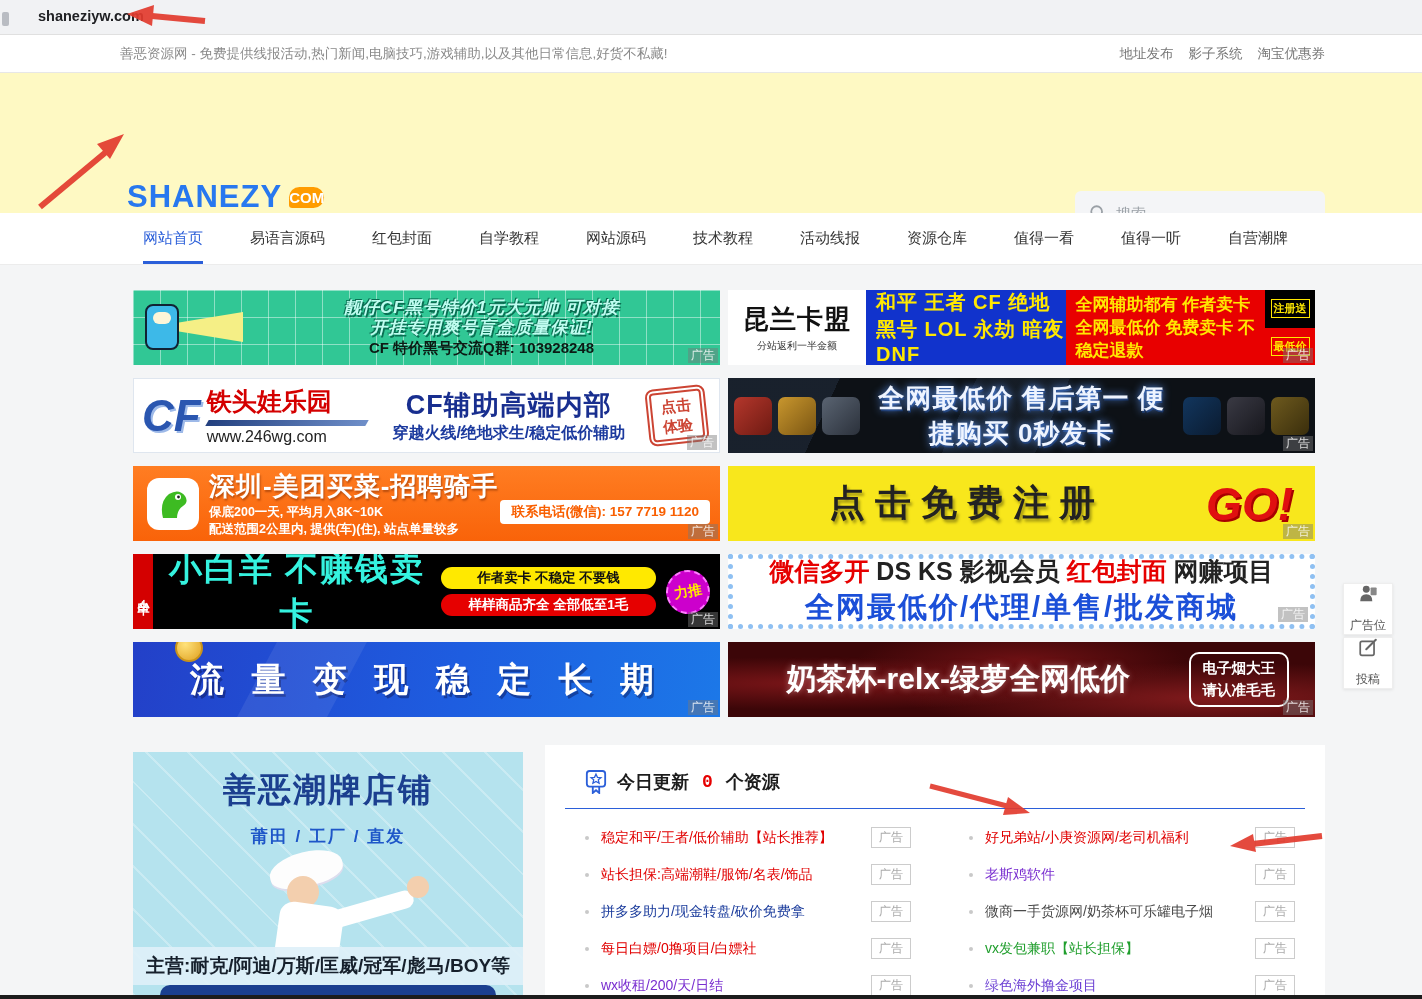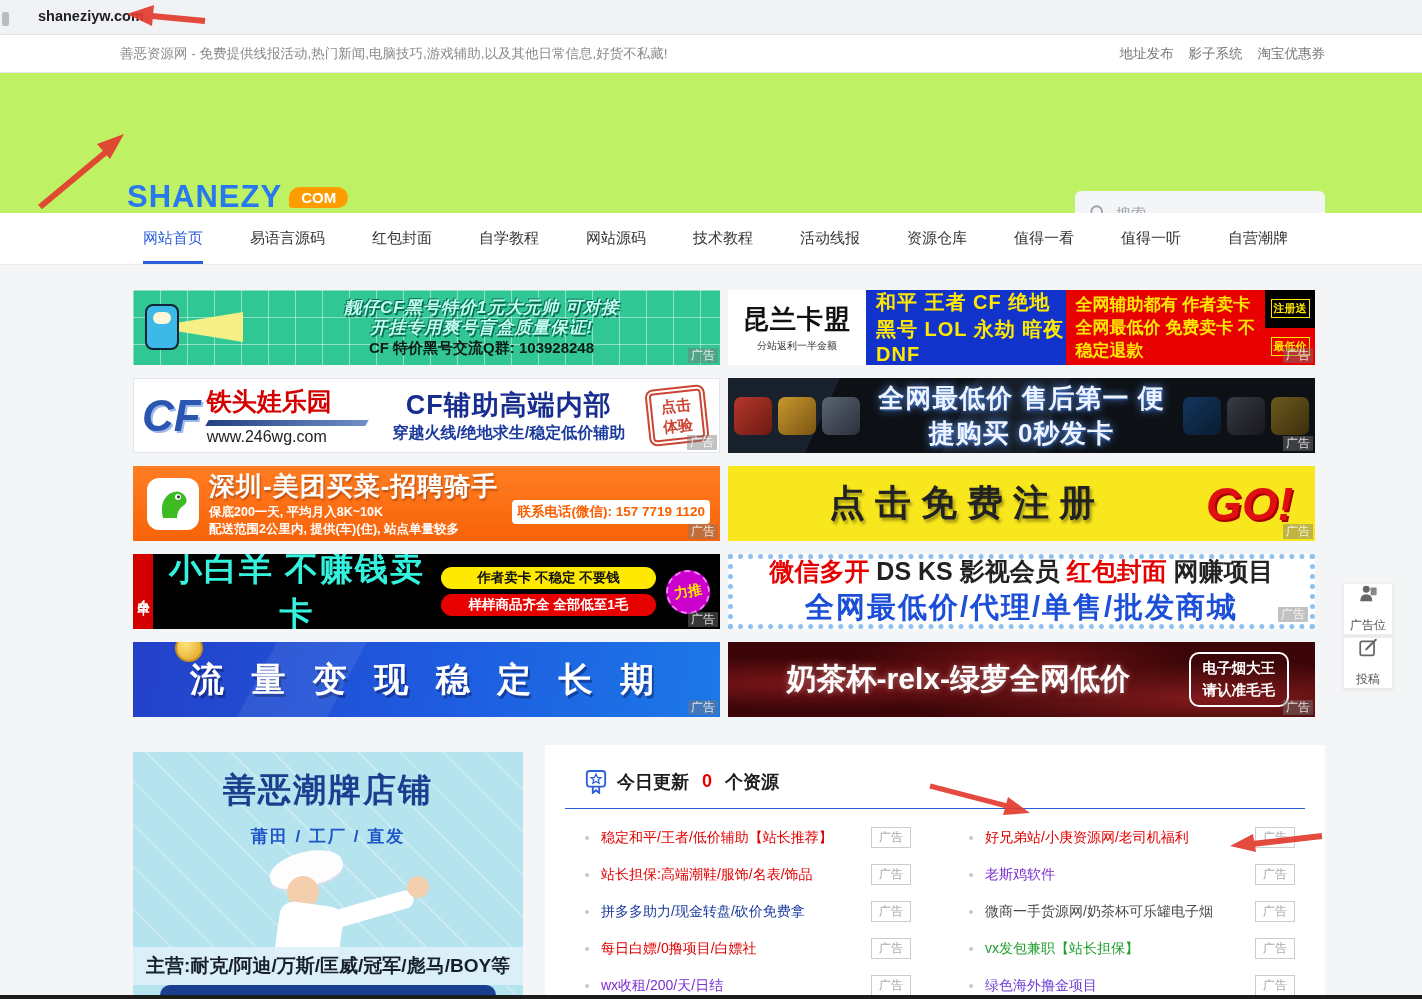--- a/index.html
+++ b/index.html
@@ -11,25 +11,25 @@
   #urlbar .frag { position:absolute; left:2px; top:12px; width:7px; height:14px; background:#b9bcc2; border-radius:2px; }
   #urlbar .url { position:absolute; left:38px; top:8px; font-size:14.5px; font-weight:bold; color:#202124; }
 
   
   #sitebar { position:absolute; left:0; top:35px; width:1422px; height:38px; background:#fff; border-bottom:1px solid #e7e7e7; }
   #sitebar .tag { position:absolute; left:120px; top:10px; font-size:13.5px; color:#8a8a8a; }
   #sitebar .links { position:absolute; right:97px; top:10px; display:flex; gap:15px; }
   #sitebar .links a { font-size:13.5px; color:#777; text-decoration:none; cursor:pointer; }
 
   
-  #header { position:absolute; left:0; top:73px; width:1422px; height:140px; background:#bef264; }
+  #header { position:absolute; left:0; top:73px; width:1422px; height:140px; background:#fef9c3; }
   #logo { position:absolute; left:127px; top:106px; cursor:pointer; }
   #logo .row1 { display:flex; align-items:center; gap:7px; }
   #logo .en { font-size:31px; font-weight:800; color:#2878ef; letter-spacing:1px; }
-  #logo .badge { background:#ff9c00; color:#fff; font-size:15px; font-weight:800; padding:2px 12px; border-radius:13px 13px 13px 4px;text-align:center; }
+  #logo .badge { background:#ff9c00; color:#fff; font-size:15px; font-weight:800; padding:2px 0; border-radius:13px 13px 13px 4px;text-align:center; }
   #logo .cn { font-size:29px; font-weight:900; color:#2b2b2b; letter-spacing:3px; margin-top:2px; }
   #search { position:absolute; left:1075px; top:118px; width:250px; height:44px; background:#f4f5f7; border-radius:6px; display:flex; align-items:center; padding:0 14px; gap:9px; }
   #search input { border:none; outline:none; background:transparent; font-size:15px; color:#555; width:180px; font-family:inherit; }
   #search input::placeholder { color:#9aa0a6; }
 
   
   #nav { position:absolute; left:0; top:213px; width:1422px; height:52px; background:#fff; border-bottom:1px solid #ececec; display:flex; align-items:stretch; padding-left:143px; gap:47px; }
   #nav a { font-size:15px; color:#333; text-decoration:none; display:flex; align-items:center; cursor:pointer; border-bottom:3px solid transparent; padding-top:3px; }
   #nav a.active { color:#2b5fd9; border-bottom-color:#2b5fd9; }
 
@@ -81,21 +81,21 @@
   .b4 .ico { width:38px; height:38px; border-radius:7px; flex:0 0 auto; }
   .b4 .mid { flex:1; text-align:center; font-size:26px; font-weight:900; color:#eef4ff; text-shadow:0 0 8px #5f9bff,1px 2px 0 #122a55; letter-spacing:1px; }
 
   
   .b5 { background:linear-gradient(180deg,#ff7d22,#f96309); display:flex; align-items:center; }
   .b5 .kico { width:52px; height:52px; background:#fff; border-radius:12px; margin:0 10px 0 14px; display:flex; align-items:center; justify-content:center; flex:0 0 auto; }
   .b5 .txt { flex:1; color:#fff; position:relative; }
   .b5 .t1 { font-size:26px; font-weight:900; text-shadow:1px 2px 2px rgba(120,40,0,.5); letter-spacing:1px; }
   .b5 .t2 { font-size:12.5px; font-weight:bold; }
   .b5 .t3 { font-size:12.5px; font-weight:bold; }
-  .b5 .pill { position:absolute; right:10px; bottom:14px; background:#fff; color:#f95f00; font-size:13.5px; font-weight:900; padding:3px 5px; border-radius:4px; }
+  .b5 .pill { position:absolute; right:10px; bottom:14px; background:#fff; color:#f95f00; font-size:13.5px; font-weight:900; padding:3px 11px; border-radius:4px; }
 
   
   .b6 { background:#f8e71c; display:flex; align-items:center; }
   .b6 .t { flex:1; text-align:center; font-size:36px; font-weight:900; color:#222; letter-spacing:10px; text-shadow:2px 3px 3px rgba(0,0,0,.35); }
   .b6 .go { font-size:46px; font-weight:900; font-style:italic; color:#e01010; margin-right:22px; text-shadow:2px 2px 0 #a80000; }
 
   
   .b7 { background:#000; display:flex; align-items:center; }
   .b7 .vstrip { width:20px; height:100%; background:#d40000; color:#fff; writing-mode:vertical-lr; text-orientation:upright; font-size:12px; font-weight:bold; display:flex; align-items:center; justify-content:center; letter-spacing:2px; }
   .b7 .main { flex:1; text-align:center; font-size:33px; font-weight:900; color:#35f2df; letter-spacing:2px; }
@@ -138,21 +138,21 @@
   #shopcard .hat { position:absolute; left:26px; top:0; width:74px; height:34px; background:#fdfdfd; border-radius:50% 50% 40% 40%; transform:rotate(-14deg); box-shadow:0 2px 0 #dde; }
   #shopcard .face { position:absolute; left:44px; top:24px; width:32px; height:32px; background:#f3cfae; border-radius:50%; }
   #shopcard .body { position:absolute; left:34px; top:52px; width:64px; height:62px; background:#fff; border-radius:14px; transform:rotate(8deg); }
   #shopcard .arm { position:absolute; left:86px; top:48px; width:86px; height:18px; background:#fff; border-radius:9px; transform:rotate(-16deg); }
   #shopcard .hand { position:absolute; left:164px; top:24px; width:22px; height:22px; background:#f3cfae; border-radius:50%; }
   #shopcard .foot { position:absolute; left:0; bottom:10px; width:100%; height:38px; background:rgba(222,240,248,.92); display:flex; align-items:center; justify-content:center; font-size:19px; font-weight:bold; color:#16202c; }
   #shopcard .btn { position:absolute; left:7%; bottom:0; width:86%; height:10px; background:#1b3f8f; border-radius:10px 10px 0 0; }
 
   
   #updates { position:absolute; left:545px; top:745px; width:780px; height:250px; background:#fff; }
-  #updates .head { display:flex; align-items:center; gap:10px; padding:24px 0 0 40px; }
+  #updates .head { display:flex; align-items:center; gap:10px; padding:24px 0 0 40px;font-family:Liberation Mono, monospace; }
   #updates .title { font-size:18px; font-weight:900; color:#1c1c1c; }
   #updates .cnt { font-size:18px; font-weight:900; color:#e60000; padding:0 3px; }
   #updates .hr { margin:14px 20px 0 20px; border-top:1px solid #2b5fd9; }
   #updates ul { list-style:none; margin:10px 30px 0 40px; display:grid; grid-template-columns:1fr 1fr; column-gap:58px; }
   #updates li { display:flex; align-items:center; height:37px; }
   #updates .dot { width:4px; height:4px; border-radius:50%; background:#c9c9c9; margin-right:12px; flex:0 0 auto; }
   #updates .ulink { flex:1; font-size:14px; text-decoration:none; cursor:pointer; white-space:nowrap; overflow:hidden; }
   #updates .atag { font-size:12px; color:#aaa; border:1px solid #ccc; padding:1px 7px; margin-left:8px; flex:0 0 auto; }
 
   #bottomstrip { position:absolute; left:0; top:995px; width:1422px; height:4px; background:#1c1c1c; }

